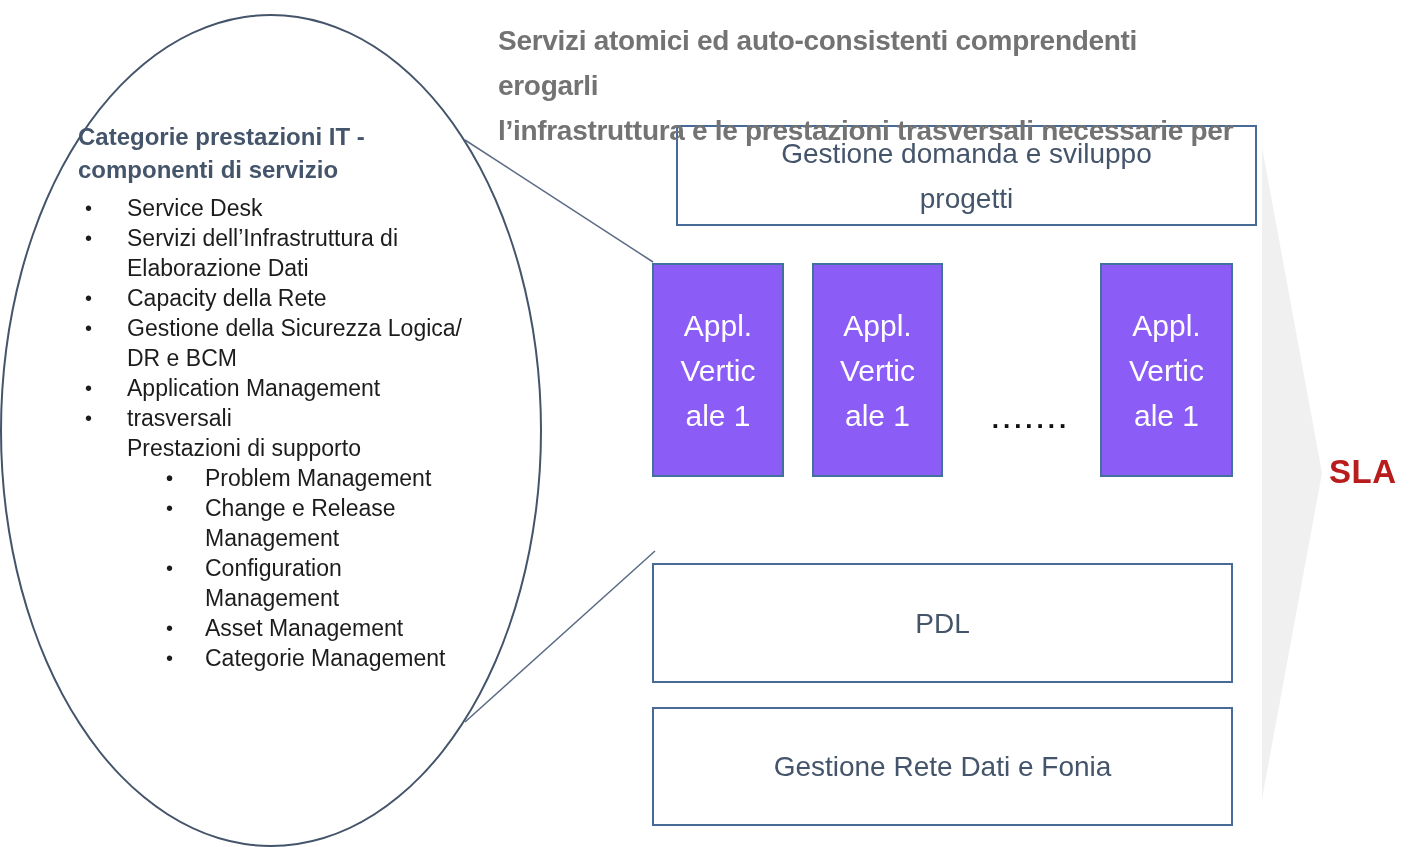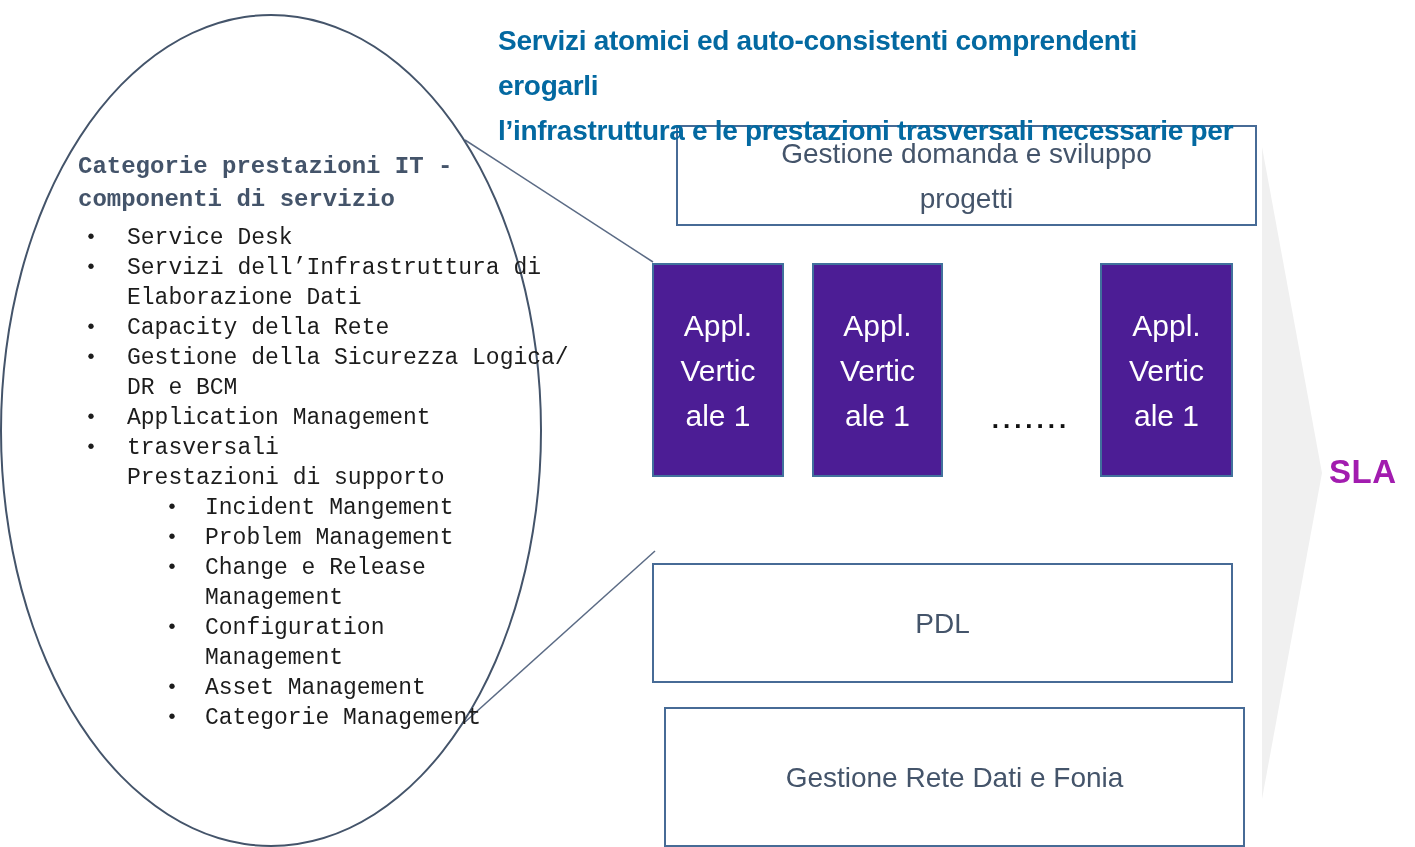--- a/index.html
+++ b/index.html
@@ -8,24 +8,24 @@
     font-family:"Liberation Sans", sans-serif;
   }
   .overlay{position:absolute;left:0;top:0;width:1415px;height:847px;z-index:1;}
   .ellipse{
     position:absolute;left:0px;top:14px;width:542px;height:833px;
     border:2.5px solid #44546A;border-radius:50%;z-index:2;box-sizing:border-box;
     background:transparent;
   }
   .title{
     position:absolute;left:498px;top:18px;z-index:3;
-    color:#0369a1;font-weight:bold;font-size:28px;line-height:45px;
+    color:#737373;font-weight:bold;font-size:28px;line-height:45px;
     letter-spacing:-0.3px;white-space:nowrap;
   }
-  .ellipse-content{position:absolute;left:78px;top:150px;width:430px;z-index:3;font-family:Liberation Mono, monospace;}
+  .ellipse-content{position:absolute;left:78px;top:120px;width:430px;z-index:3;}
   .ellipse-heading{
     color:#44546A;font-weight:bold;font-size:24px;line-height:33px;white-space:nowrap;
   }
   .bullet-list{margin-top:7px;}
   .bullet-item{
     position:relative;padding-left:49px;font-size:23px;line-height:30px;color:#1c1c1c;
   }
   .bullet-item .bullet-marker{
     position:absolute;left:7px;top:0px;font-size:20px;color:#1c1c1c;
   }
@@ -33,38 +33,38 @@
   .bullet-item.level2 .bullet-marker{left:88px;}
   .bullet-line{white-space:nowrap;}
   .box{
     position:absolute;background:#ffffff;border:2px solid #476b96;box-sizing:border-box;
     display:flex;flex-direction:column;align-items:center;justify-content:center;
     color:#44546A;font-size:28px;line-height:45px;z-index:2;text-align:center;
   }
   .box .box-line{white-space:nowrap;}
   .top-box{left:676px;top:125px;width:581px;height:101px;}
   .mid-box{left:652px;top:563px;width:581px;height:120px;}
-  .bottom-box{left:652px;top:707px;width:581px;height:140px;margin-left:12px;}
+  .bottom-box{left:652px;top:707px;width:581px;height:119px;}
   .app-box{
-    position:absolute;top:263px;height:214px;background:#4c1d95;border:2px solid #41719C;
+    position:absolute;top:263px;height:214px;background:#8b5cf6;border:2px solid #41719C;
     box-sizing:border-box;display:flex;flex-direction:column;align-items:center;
     justify-content:center;color:#ffffff;font-size:30px;line-height:45px;z-index:2;
     text-align:center;
   }
   .app-box .app-line{white-space:nowrap;}
   .app-box-1{left:652px;width:132px;}
   .app-box-2{left:812px;width:131px;}
   .app-box-3{left:1100px;width:133px;}
   .dots{
     position:absolute;left:983px;top:404px;width:96px;z-index:2;text-align:center;
     color:#111111;font-size:26px;font-weight:bold;letter-spacing:4px;
   }
   .sla{
     position:absolute;left:1329px;top:453px;z-index:3;
-    color:#a21caf;font-weight:bold;font-size:33px;letter-spacing:0.5px;
+    color:#b91c1c;font-weight:bold;font-size:33px;letter-spacing:0.5px;
   }
 </style>
 </head>
 <body>
 
 <div class="stage">
 
   <svg class="overlay" viewBox="0 0 1415 847" xmlns="http://www.w3.org/2000/svg">
     <polygon points="1262,147 1322,473 1262,799" fill="#F0F0F0"></polygon>
     <line x1="465" y1="140" x2="653" y2="262" stroke="#5b6b85" stroke-width="1.5"></line>
@@ -107,21 +107,20 @@
           <span class="bullet-marker">•</span>
           <div class="bullet-line">Application Management</div>
         </div>
         <div class="bullet-item level1">
           <span class="bullet-marker">•</span>
           <div class="bullet-line">trasversali</div>
           <div class="bullet-line">Prestazioni di supporto</div>
         </div>
         <div class="bullet-item level2">
           <span class="bullet-marker">•</span>
-          <div class="bullet-line">Incident Mangement</div>
         </div>
         <div class="bullet-item level2">
           <span class="bullet-marker">•</span>
           <div class="bullet-line">Problem Management</div>
         </div>
         <div class="bullet-item level2">
           <span class="bullet-marker">•</span>
           <div class="bullet-line">Change e Release</div>
           <div class="bullet-line">Management</div>
         </div>

